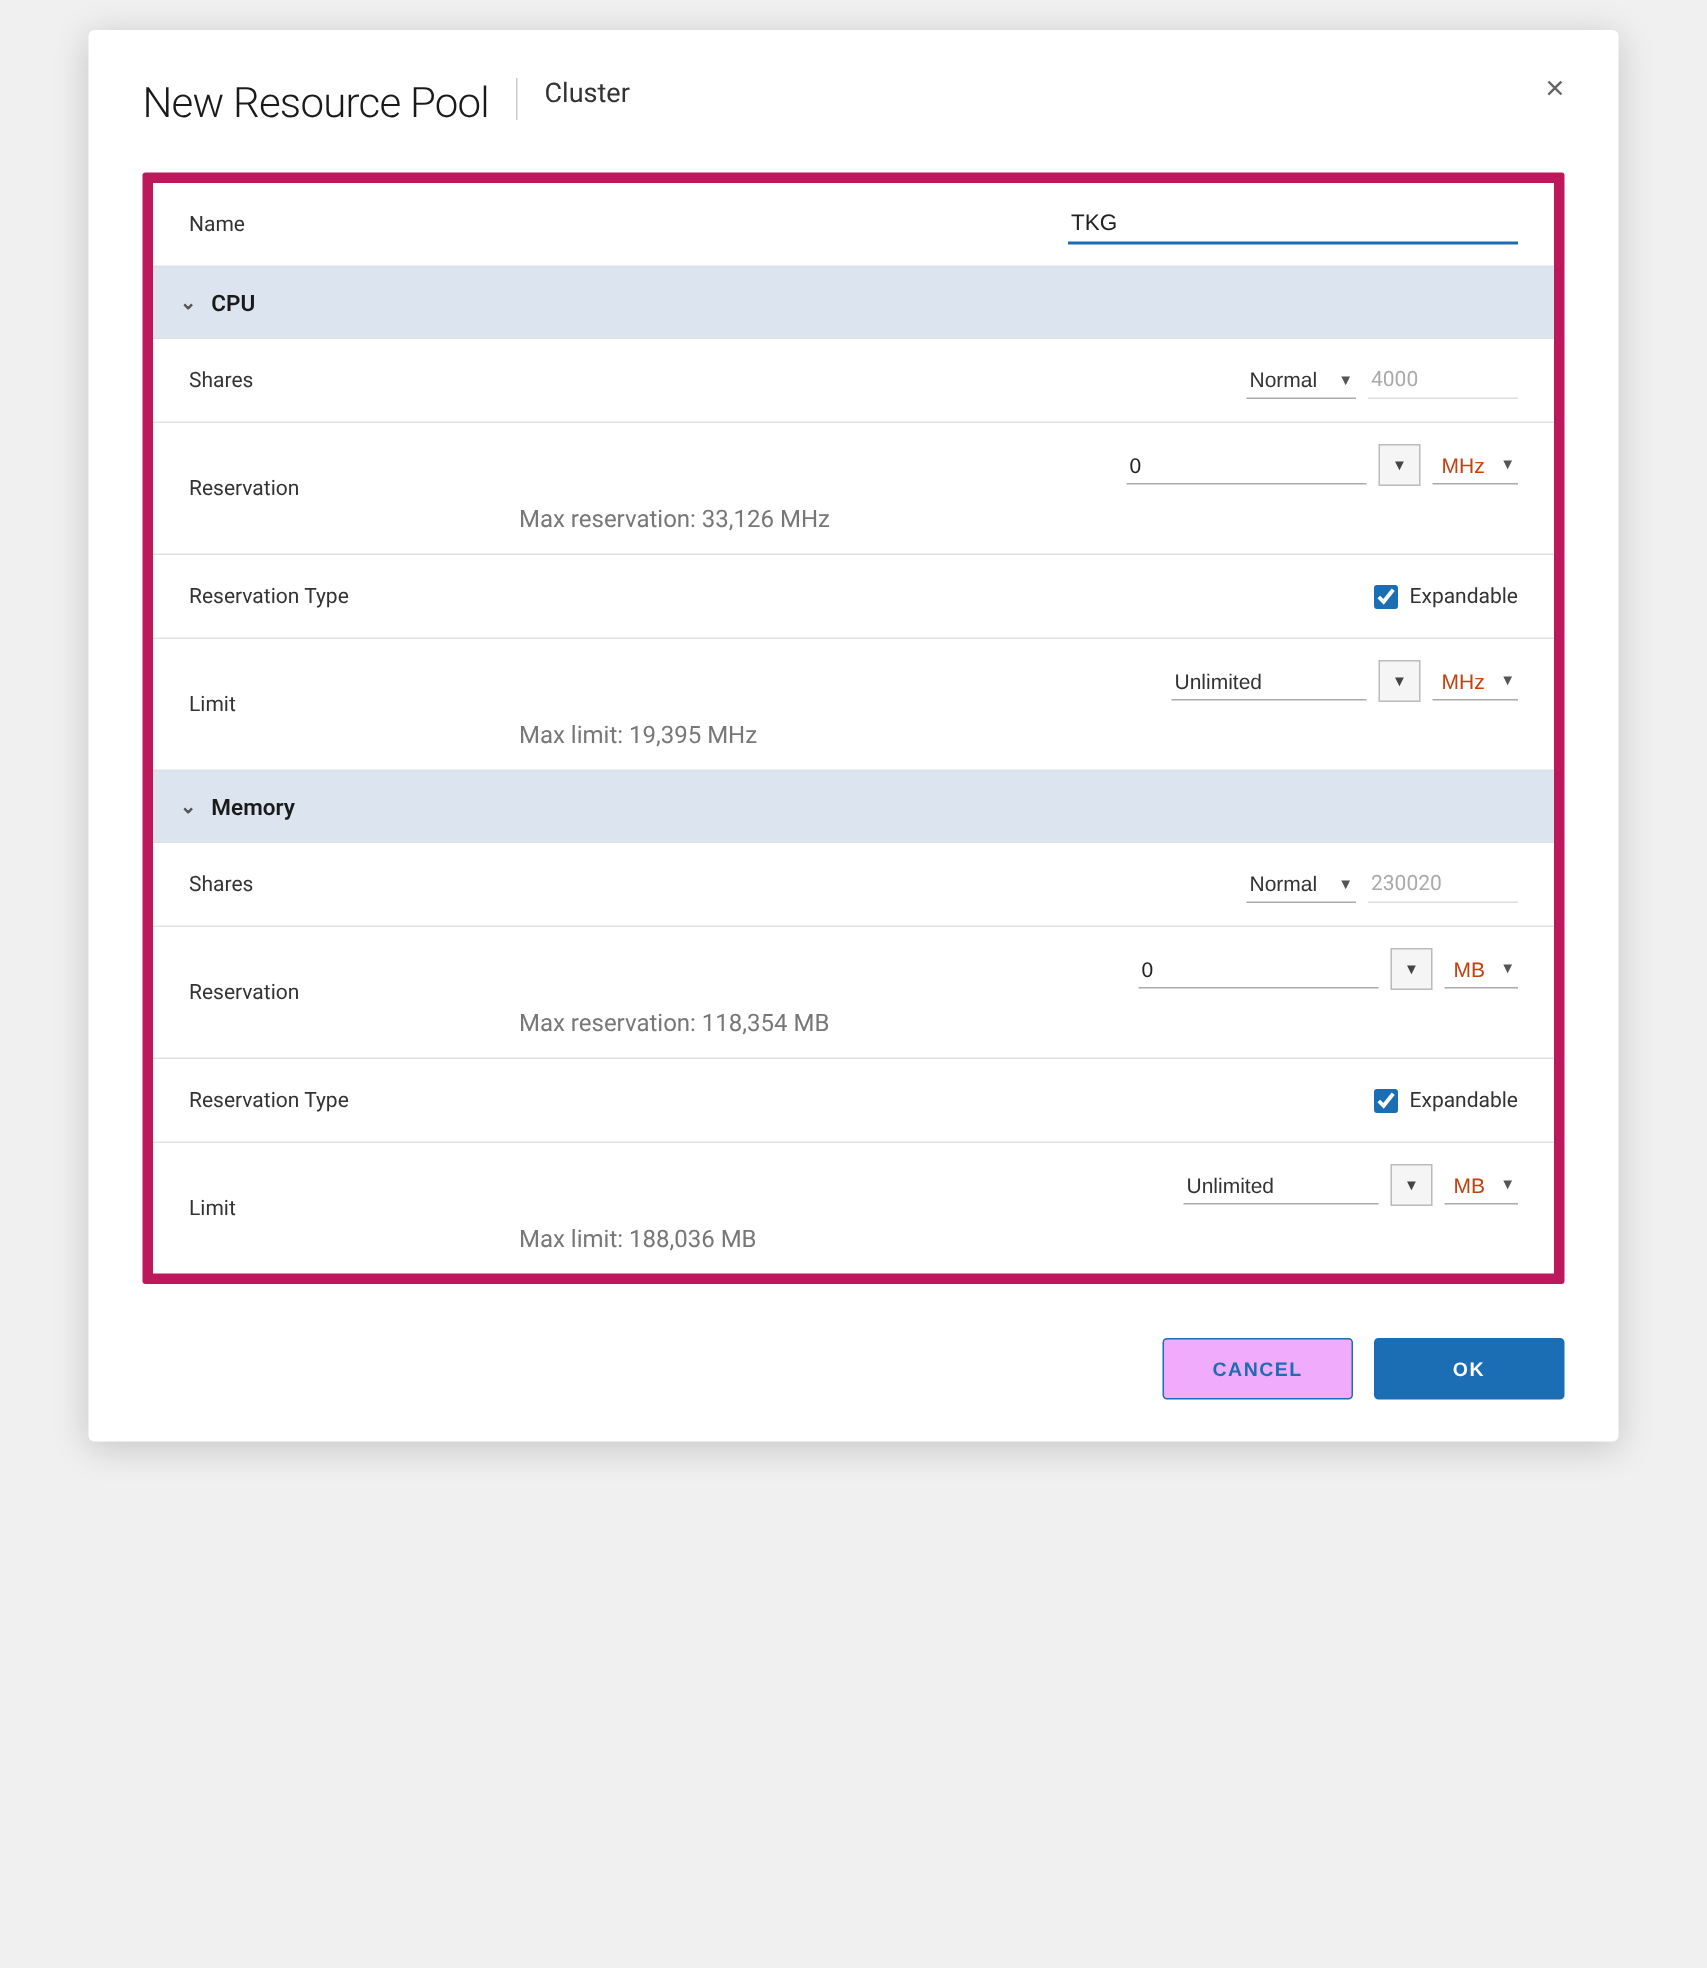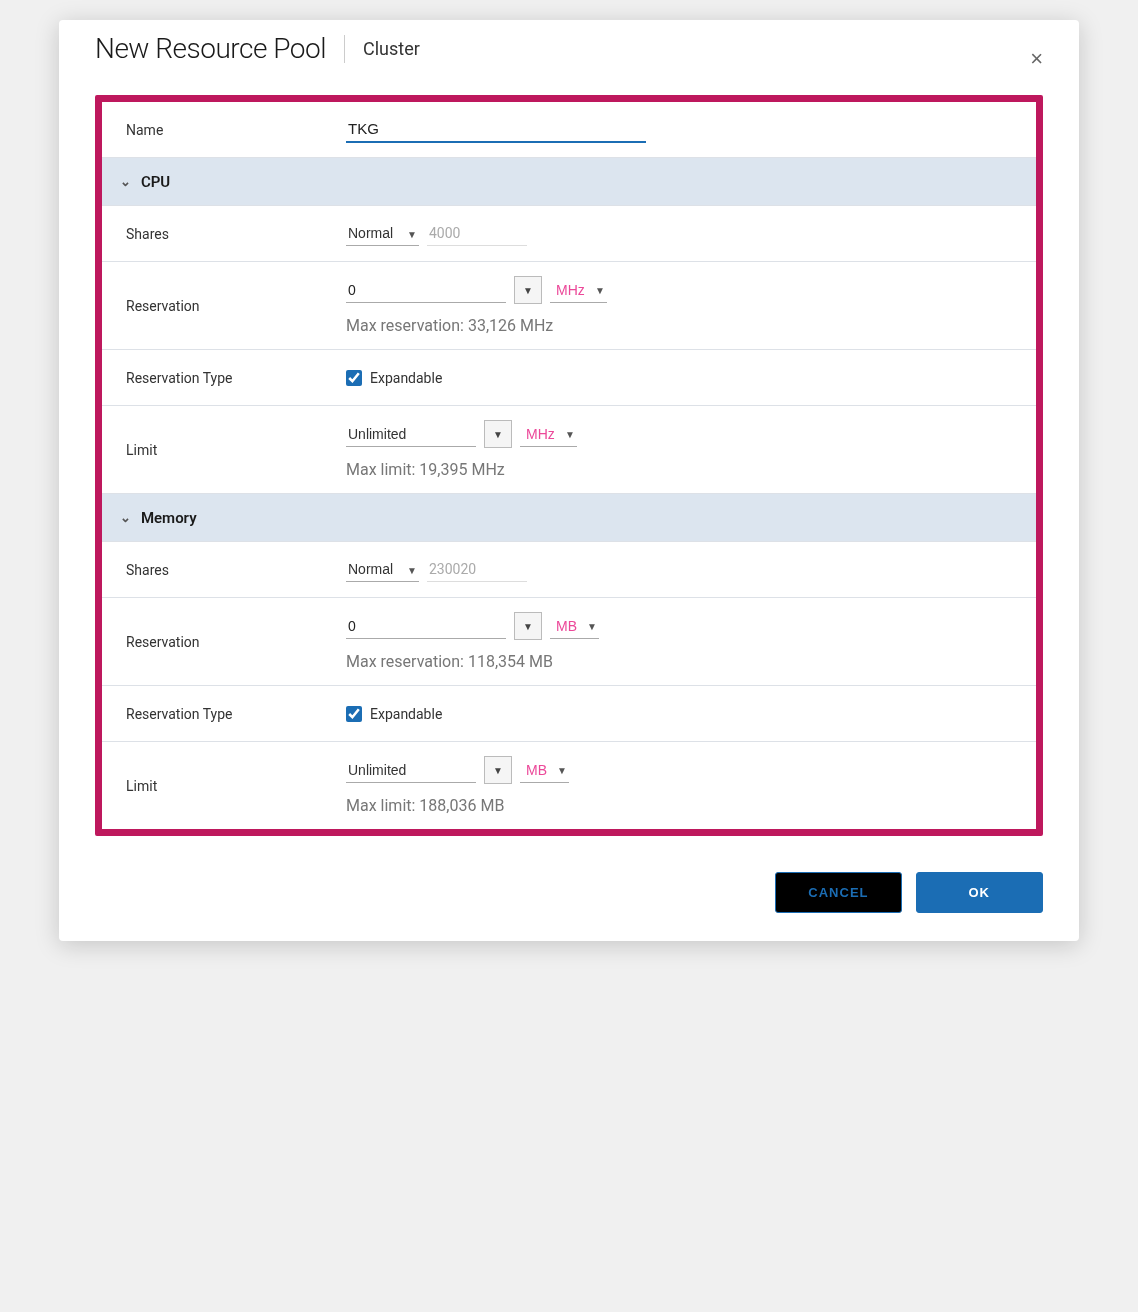--- a/index.html
+++ b/index.html
@@ -14,22 +14,21 @@
     }
     .dialog {
       background: #fff;
       width: 1020px;
       border-radius: 4px;
       box-shadow: 0 4px 24px rgba(0,0,0,0.18);
       overflow: hidden;
     }
     .dialog-header {
       display: flex;
-      align-items: center;
-      padding: 12px 36px 18px 36px;
+      padding: 32px 36px 18px 36px;
       border-bottom: none;
       position: relative;
     }
     .dialog-title {
       font-size: 28px;
       font-weight: 300;
       color: #1a1a1a;
       letter-spacing: -0.5px;
     }
     .dialog-divider {
@@ -83,20 +82,21 @@
       font-size: 14px;
       color: #333;
       flex-shrink: 0;
     }
     .form-controls {
       display: flex;
       align-items: center;
       flex: 1;
       flex-wrap: wrap;
       gap: 8px;
+      justify-content: flex-end;
     }
     .text-input {
       border: none;
       border-bottom: 2px solid #1b6db4;
       outline: none;
       font-size: 15px;
       padding: 4px 2px;
       width: 300px;
       color: #222;
       background: transparent;
@@ -151,21 +151,21 @@
       font-size: 10px;
       color: #444;
     }
     .unit-select {
       appearance: none;
       -webkit-appearance: none;
       border: none;
       border-bottom: 1px solid #aaa;
       background: transparent;
       font-size: 14px;
-      color: #ec4899;
+      color: #c2410c;
       padding: 4px 22px 4px 6px;
       cursor: pointer;
       outline: none;
     }
     .value-hint {
       width: 100%;
       font-size: 16px;
       color: #777;
       margin-top: 4px;
       padding-left: 0;
@@ -206,21 +206,21 @@
       color: #1a1a1a;
     }
 
     .dialog-footer {
       display: flex;
       justify-content: flex-end;
       padding: 16px 36px 28px 36px;
       gap: 14px;
     }
     .btn-cancel {
-      background: #000000;
+      background: #f0abfc;
       border: 1px solid #1b6db4;
       color: #1b6db4;
       font-size: 13px;
       font-weight: 600;
       letter-spacing: 1px;
       padding: 12px 32px;
       border-radius: 3px;
       cursor: pointer;
     }
     .btn-ok {

